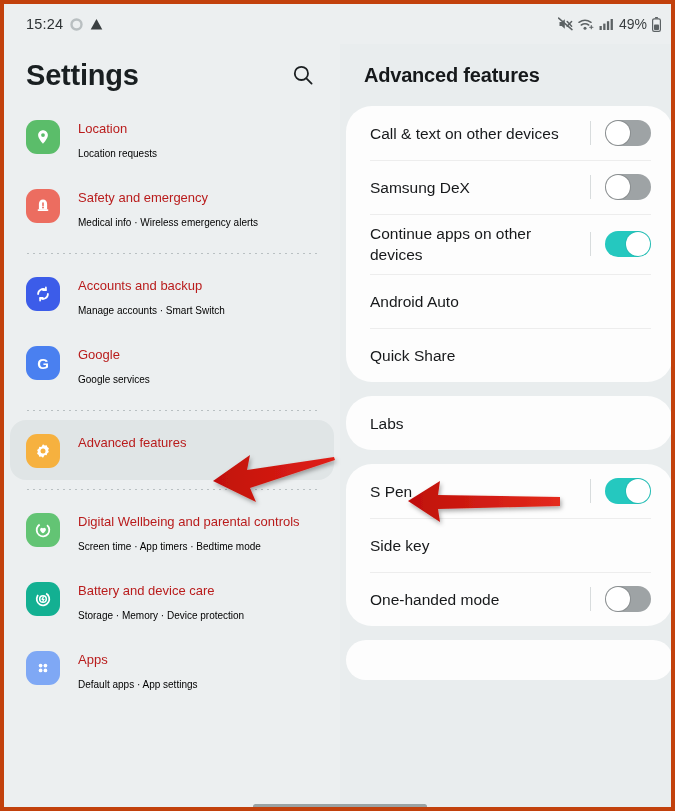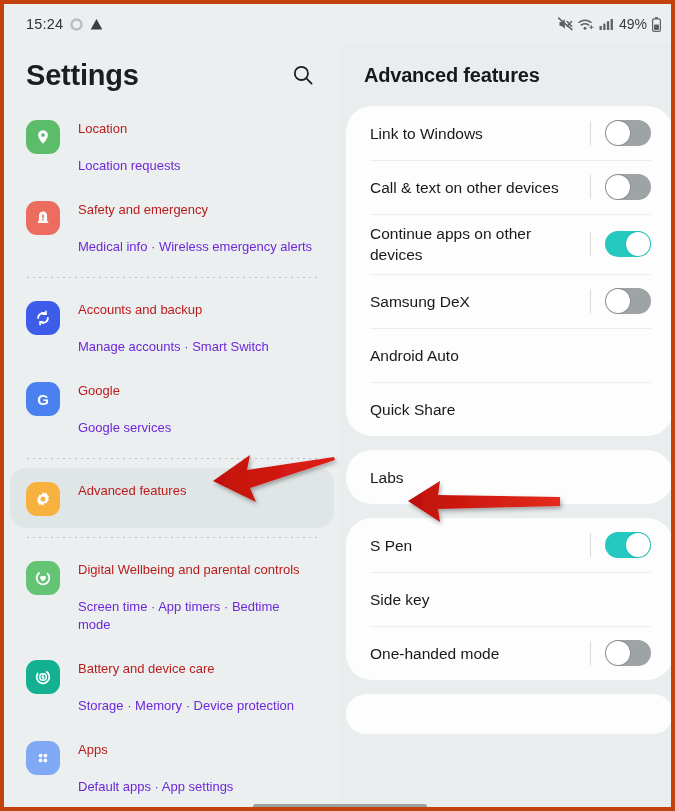--- a/index.html
+++ b/index.html
@@ -59,21 +59,21 @@
     border-radius:16px;cursor:pointer;
   }
   .s-item.selected{background:#e0e5e6;}
   .s-ic{
     width:34px;height:34px;flex:0 0 34px;border-radius:11px;
     display:flex;align-items:center;justify-content:center;
     margin-right:18px;margin-top:2px;
   }
   .s-txt{padding-top:0px;}
   .s-title{font-size:13px;color:#b91c1c;line-height:21px;}
-  .s-sub{font-size:13px;color:#6d28d9;line-height:18px;margin-top:18px;}
+  .s-sub{font-size:10px;color:#000000;line-height:18px;margin-top:6px;}
   .dot-sep{
     height:1px;margin:9px 22px 9px 22px;
     background-image:radial-gradient(circle, #b9c0c2 1px, transparent 1.1px);
     background-size:6px 2px;background-repeat:repeat-x;background-position:center;
   }
 
   
   #right-header{
     height:62px;display:flex;align-items:center;padding:0 24px;box-sizing:border-box;
   }
@@ -301,51 +301,42 @@
     </div>
   </div>
 
   <div id="right-pane">
     <div id="right-header">
       <span id="adv-title">Advanced features</span>
     </div>
 
     <div class="card">
       <div class="row">
-        <span class="row-label">Link to Windows</span>
-        <span class="tg-wrap">
-          <span class="tg-div"></span>
-          <span class="toggle">
-              <span class="knob"></span>
-            </span>
-        </span>
-      </div>
-      <div class="row">
         <span class="row-label">Call &amp; text on other devices</span>
         <span class="tg-wrap">
           <span class="tg-div"></span>
           <span class="toggle">
               <span class="knob"></span>
             </span>
         </span>
       </div>
       <div class="row">
+        <span class="row-label">Samsung DeX</span>
+        <span class="tg-wrap">
+          <span class="tg-div"></span>
+          <span class="toggle">
+              <span class="knob"></span>
+            </span>
+        </span>
+      </div>
+      <div class="row">
         <span class="row-label">Continue apps on other devices</span>
         <span class="tg-wrap">
           <span class="tg-div"></span>
           <span class="toggle on">
-              <span class="knob"></span>
-            </span>
-        </span>
-      </div>
-      <div class="row">
-        <span class="row-label">Samsung DeX</span>
-        <span class="tg-wrap">
-          <span class="tg-div"></span>
-          <span class="toggle">
               <span class="knob"></span>
             </span>
         </span>
       </div>
       <div class="row">
         <span class="row-label">Android Auto</span>
       </div>
       <div class="row">
         <span class="row-label">Quick Share</span>
       </div>

